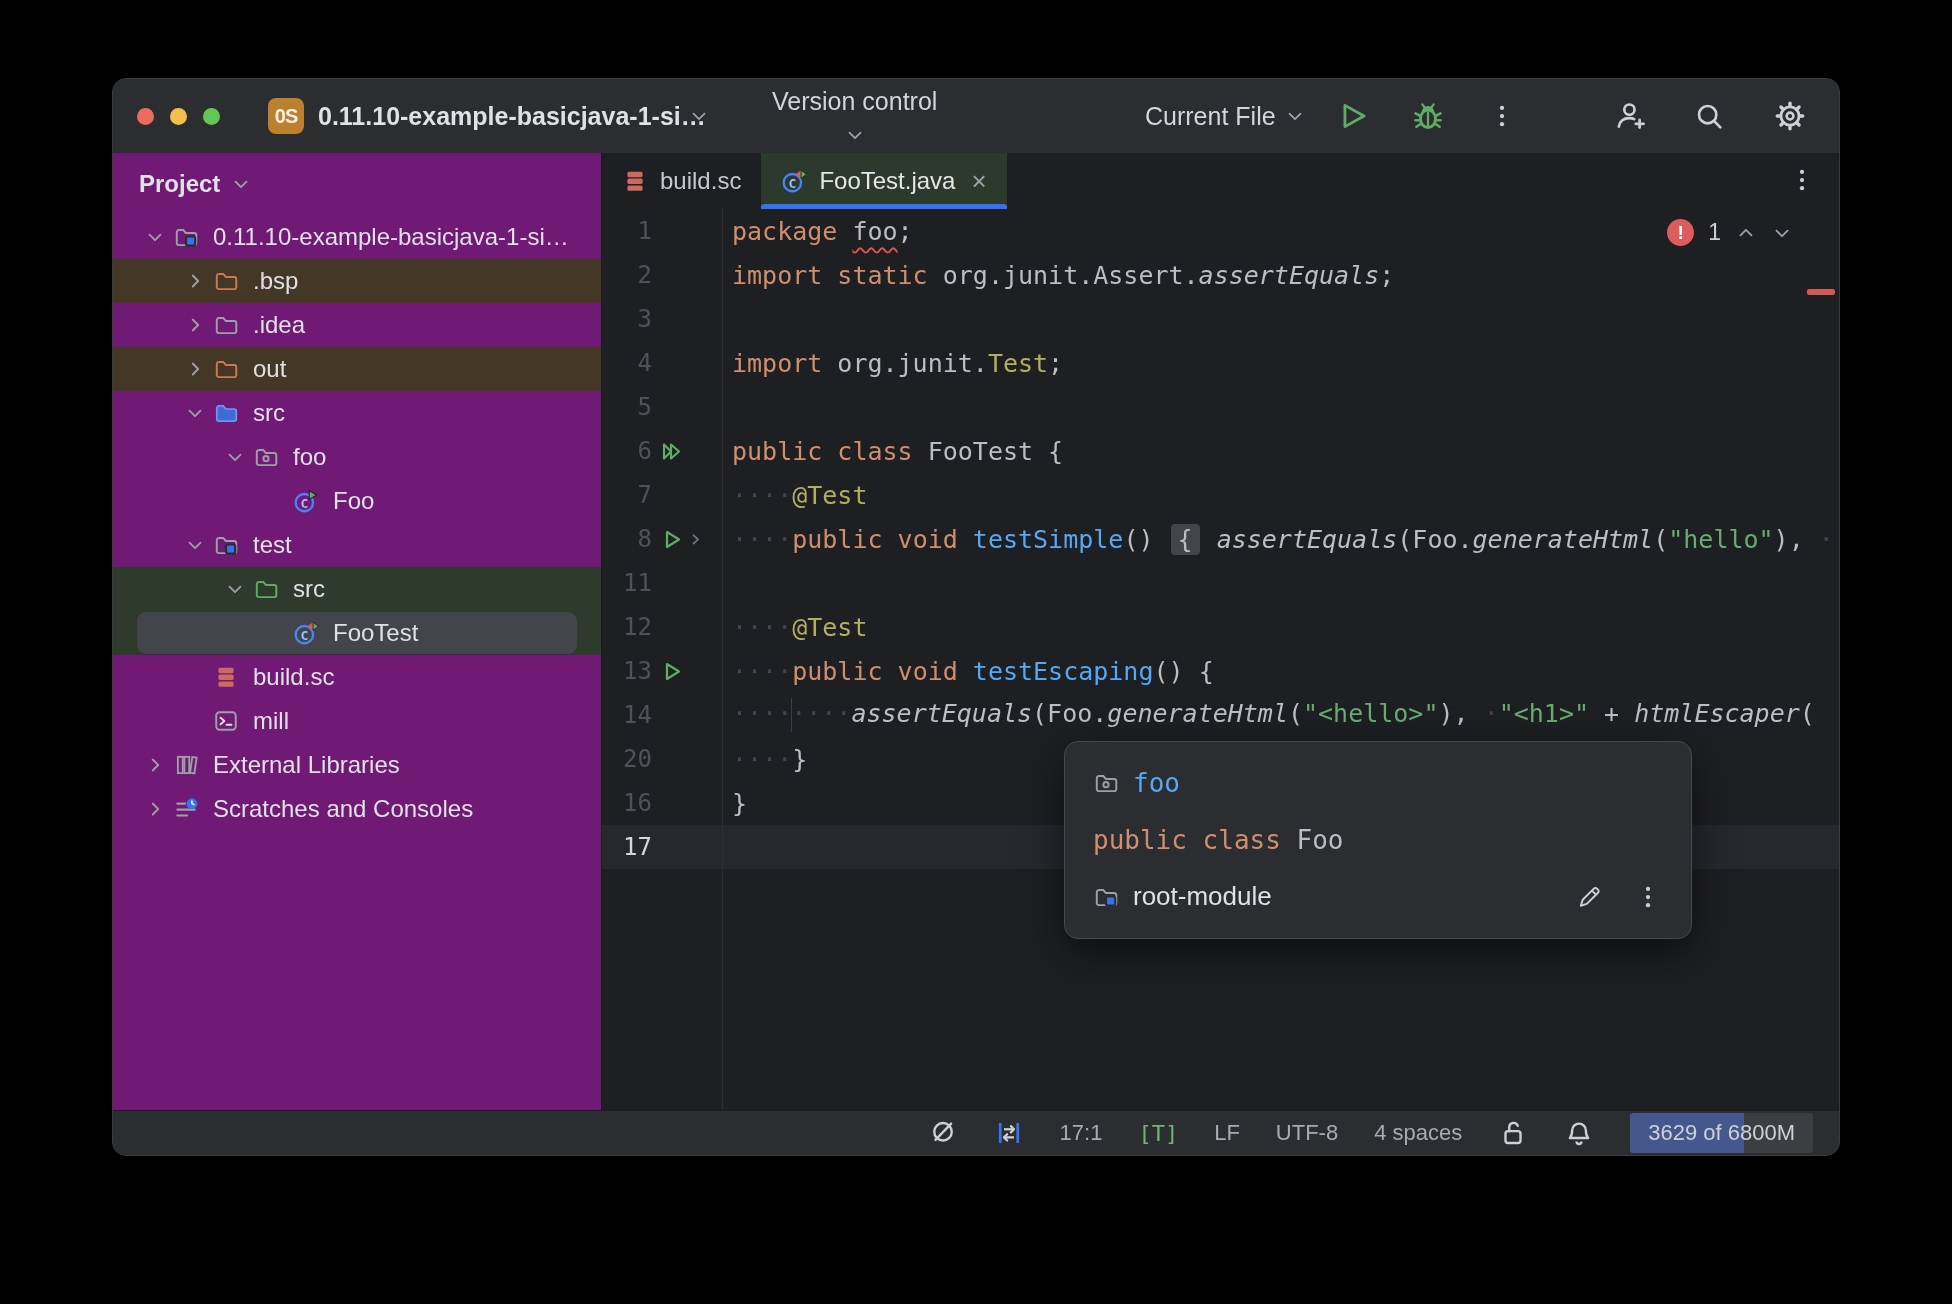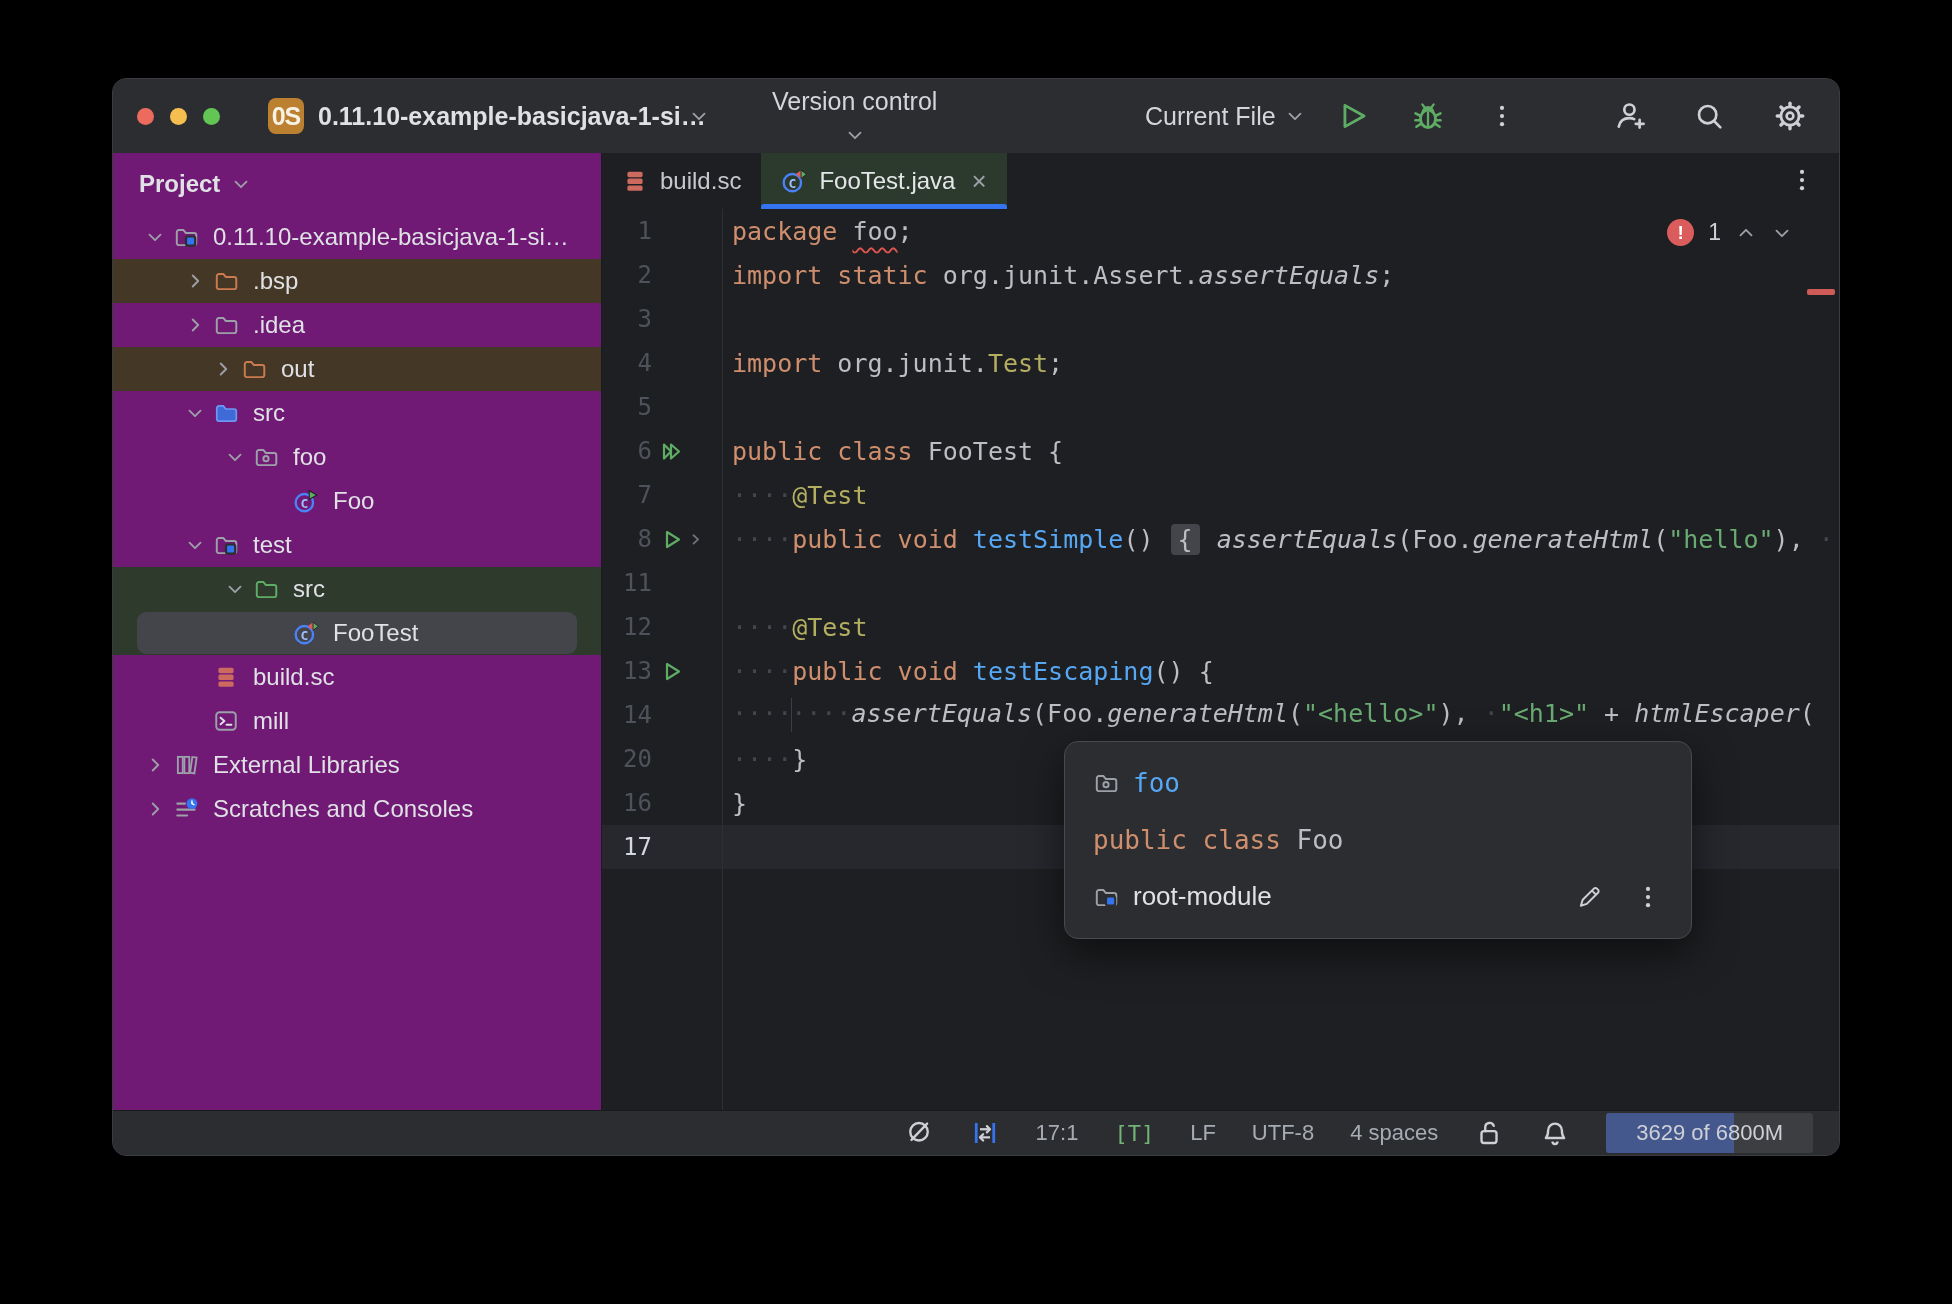--- a/index.html
+++ b/index.html
@@ -7,21 +7,21 @@
        font-family:"Liberation Sans",sans-serif;-webkit-font-smoothing:antialiased;}
   #window{position:absolute;left:112px;top:78px;width:1726px;height:1076px;background:#2b2d30;
           border-radius:14px;border:1px solid #3a3c3f;box-shadow:0 24px 70px rgba(0,0,0,.75);
           overflow:hidden;display:flex;flex-direction:column;}
   
   #titlebar{height:74px;flex:0 0 74px;display:flex;align-items:center;position:relative;background:#2b2d30;}
   .traffic{display:flex;gap:16px;margin-left:24px;}
   .tl{width:17px;height:17px;border-radius:50%;}
   .tl.red{background:#ed6a5f}.tl.yellow{background:#f5bf4f}.tl.green{background:#62c554}
   .proj-badge{margin-left:48px;width:36px;height:36px;border-radius:8px;background:#bb8030;color:#f7f1e4;
-              font-weight:700;font-size:25px;display:flex;align-items:center;justify-content:center;letter-spacing:-1px;}
+              font-weight:700;font-size:20px;display:flex;align-items:center;justify-content:center;letter-spacing:-1px;}
   .tb-title{margin-left:14px;color:#dfe1e5;font-size:25px;font-weight:600;max-width:360px;white-space:nowrap;}
   .tb-widget{display:flex;align-items:center;gap:8px;color:#d3d5da;font-size:25px;cursor:default;}
   #vc-widget{margin-left:62px;flex-direction:column;}
   #run-widget{position:absolute;left:1032px;}
   .tb-actions{position:absolute;left:1222px;display:flex;align-items:center;gap:42px;}
   .tb-right{position:absolute;right:32px;display:flex;align-items:center;gap:48px;}
   .icn{display:inline-flex;align-items:center;justify-content:center;line-height:0;}
   
   #main{flex:1;display:flex;min-height:0;}
   #project-panel{width:488px;flex:0 0 488px;background:#701a75;border-right:1px solid #1a1b1e;overflow:hidden;}
@@ -65,21 +65,21 @@
          border-radius:14px;box-shadow:0 14px 40px rgba(0,0,0,.55);z-index:5;padding:12px 0;box-sizing:border-box;}
   .pop-row{height:57px;display:flex;align-items:center;padding:0 28px;gap:14px;font-size:26px;}
   .pop-row .mono{font-family:"DejaVu Sans Mono",monospace;}
   .pop-pkg{color:#56a8f5;font-family:"DejaVu Sans Mono",monospace;}
   .pop-mod{color:#dfe1e5;}
   .pop-actions{margin-left:auto;display:flex;gap:30px;align-items:center;}
   
   #statusbar{height:44px;flex:0 0 44px;background:#2b2d30;border-top:1px solid #1a1b1d;display:flex;align-items:center;
              justify-content:flex-end;gap:36px;padding-right:26px;color:#a7abb3;font-size:22px;text-align:right;}
   .sb-badge{color:#72b377;font-family:"DejaVu Sans Mono",monospace;font-size:22px;}
-  #memory{position:relative;border-radius:3px;overflow:hidden;background:#3c3e42;padding:7px 30px;color:#ced0d6;}
+  #memory{position:relative;border-radius:3px;overflow:hidden;background:#3c3e42;padding:7px 18px;color:#ced0d6;}
   #memory .fill{position:absolute;left:0;top:0;bottom:0;width:62%;background:#44588d;}
   #memory .mlabel{position:relative;}
   svg{display:block;}
 </style>
 </head>
 <body>
 
 <div id="window">
 
   <div id="titlebar">
@@ -237,21 +237,21 @@
                 <span class="icn">
                   <svg width="26" height="26" viewBox="0 0 24 24" fill="none">
                     <path d="M3.5 7.5c0-1.1.9-2 2-2h4l2.3 2.8h7.7c1.1 0 2 .9 2 2v7.2c0 1.1-.9 2-2 2H5.5c-1.1 0-2-.9-2-2V7.5z" stroke="#9da0a8" stroke-width="1.8"></path>
                   </svg>
                 </span>
               </span>
               <span class="tr-label">.idea</span>
             </div>
           </div>
           <div class="tree-row band-excluded">
-            <div class="tree-inner" style="padding-left: 92px; justify-content: space-between;">
+            <div class="tree-inner" style="padding-left: 64px; justify-content: space-between;">
               <span class="tr-chev">
                 <span class="icn">
                   <svg width="22" height="22" viewBox="0 0 24 24" fill="none">
                     <polyline points="9.5,6 15.5,12 9.5,18" stroke="#9da0a8" stroke-width="2" stroke-linecap="round" stroke-linejoin="round"></polyline>
                   </svg>
                 </span>
               </span>
               <span class="tr-icon">
                 <span class="icn">
                   <svg width="26" height="26" viewBox="0 0 24 24" fill="none">

